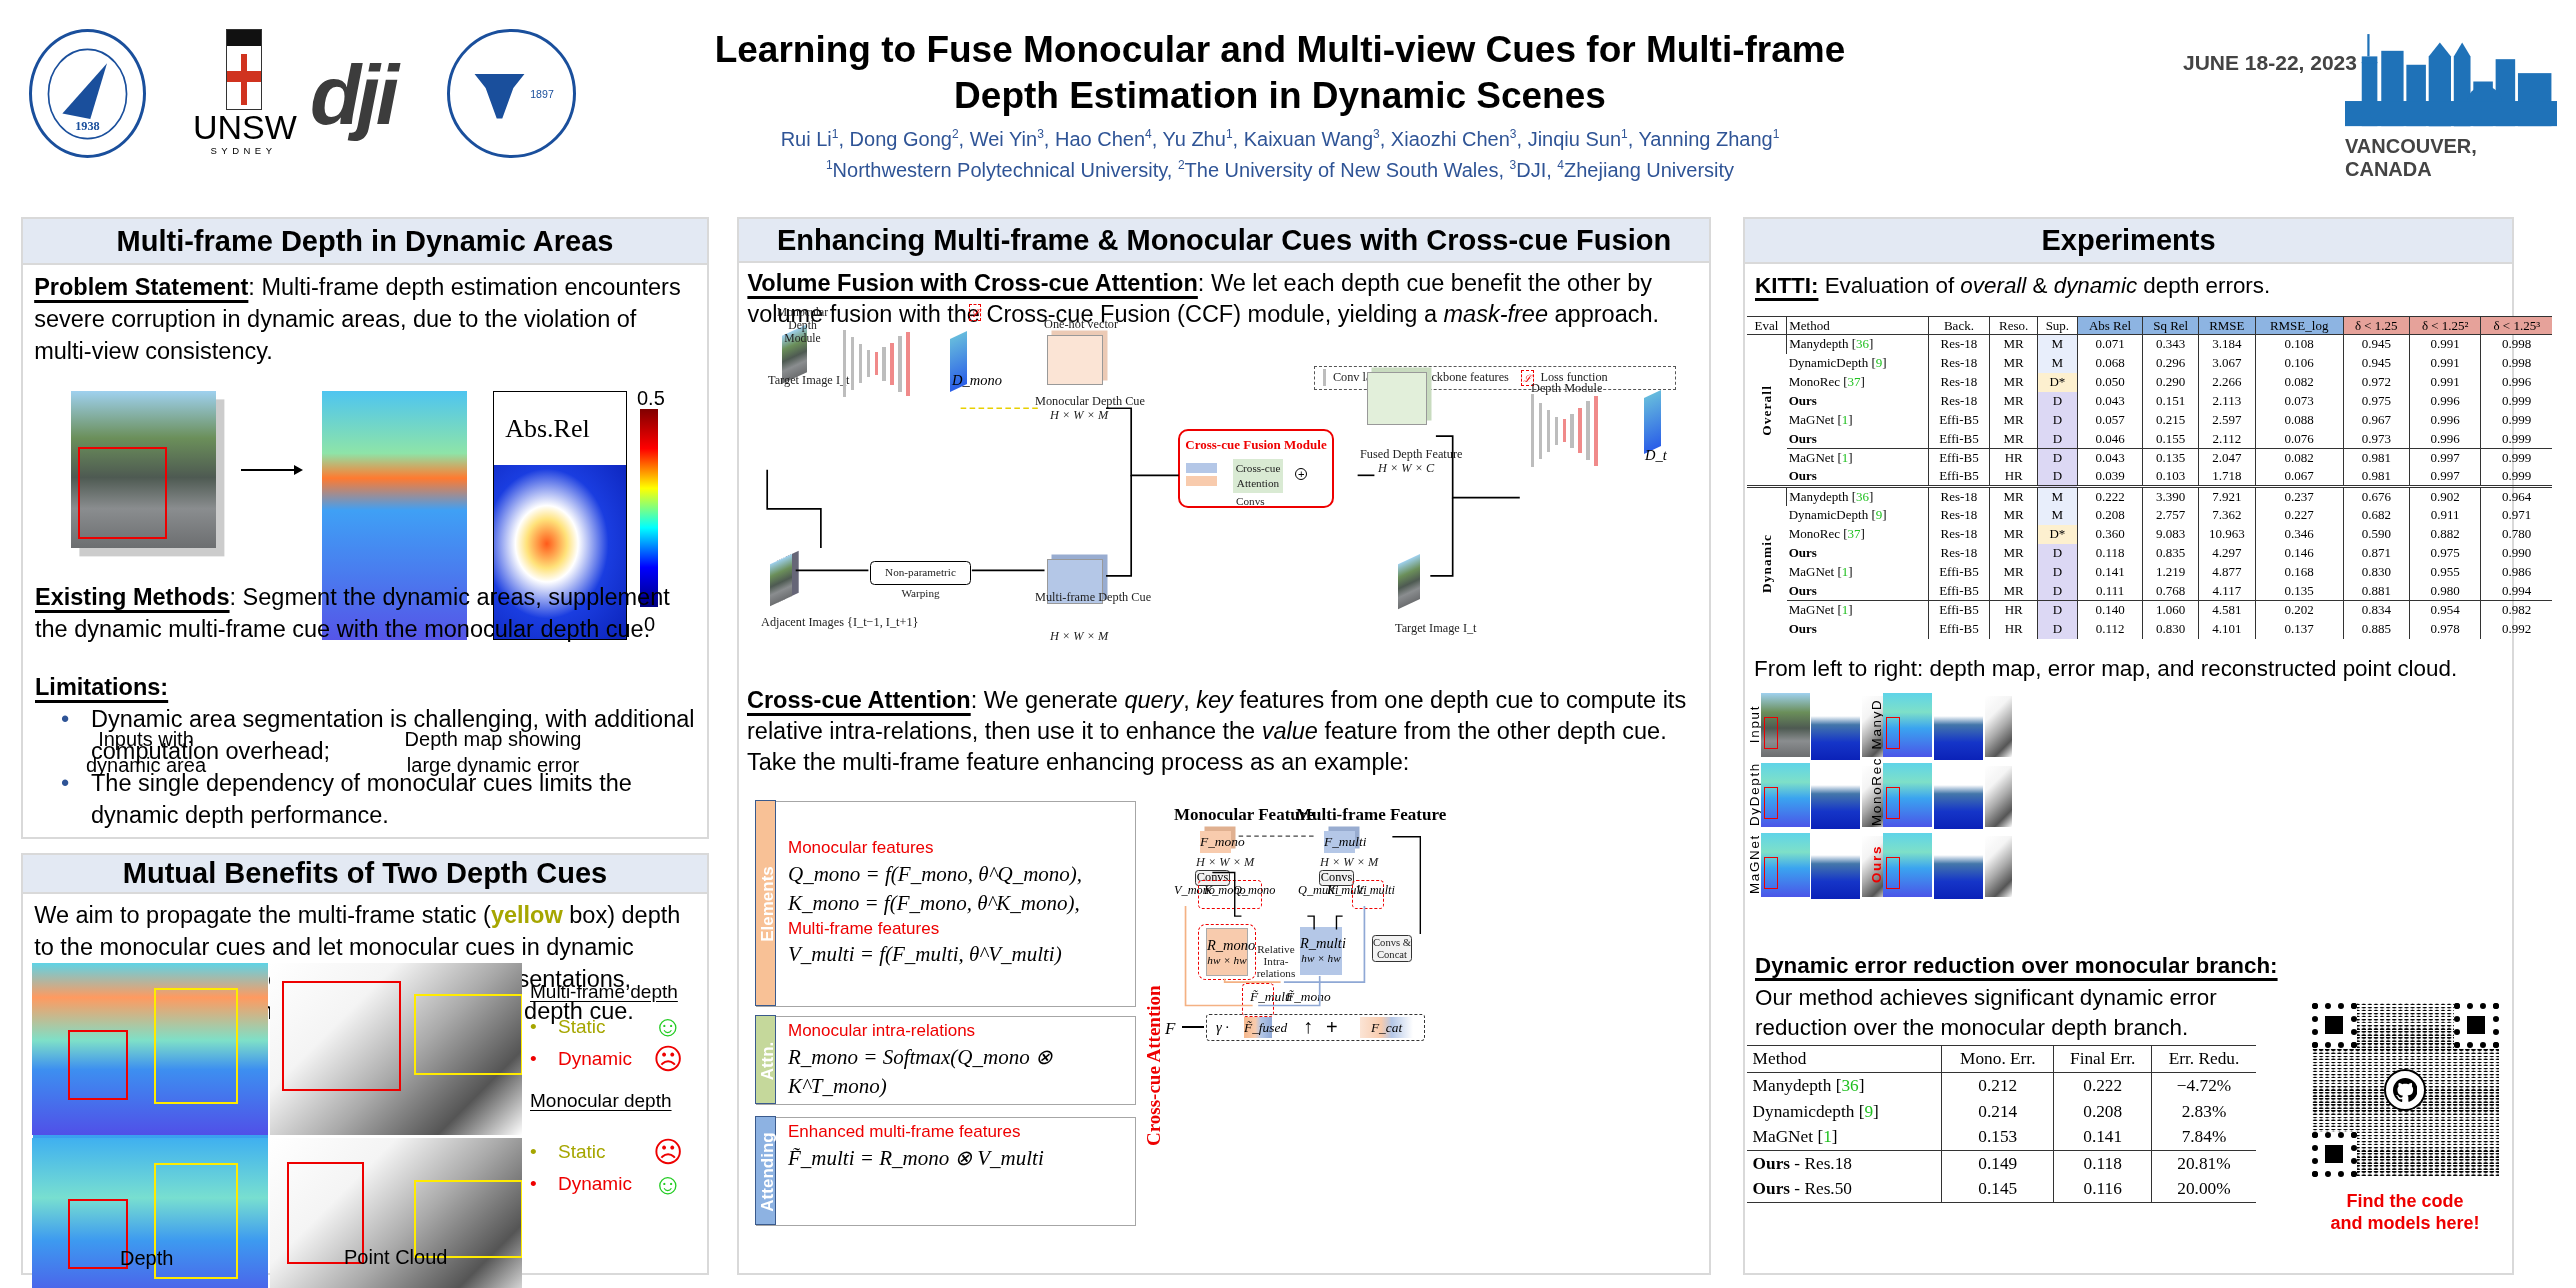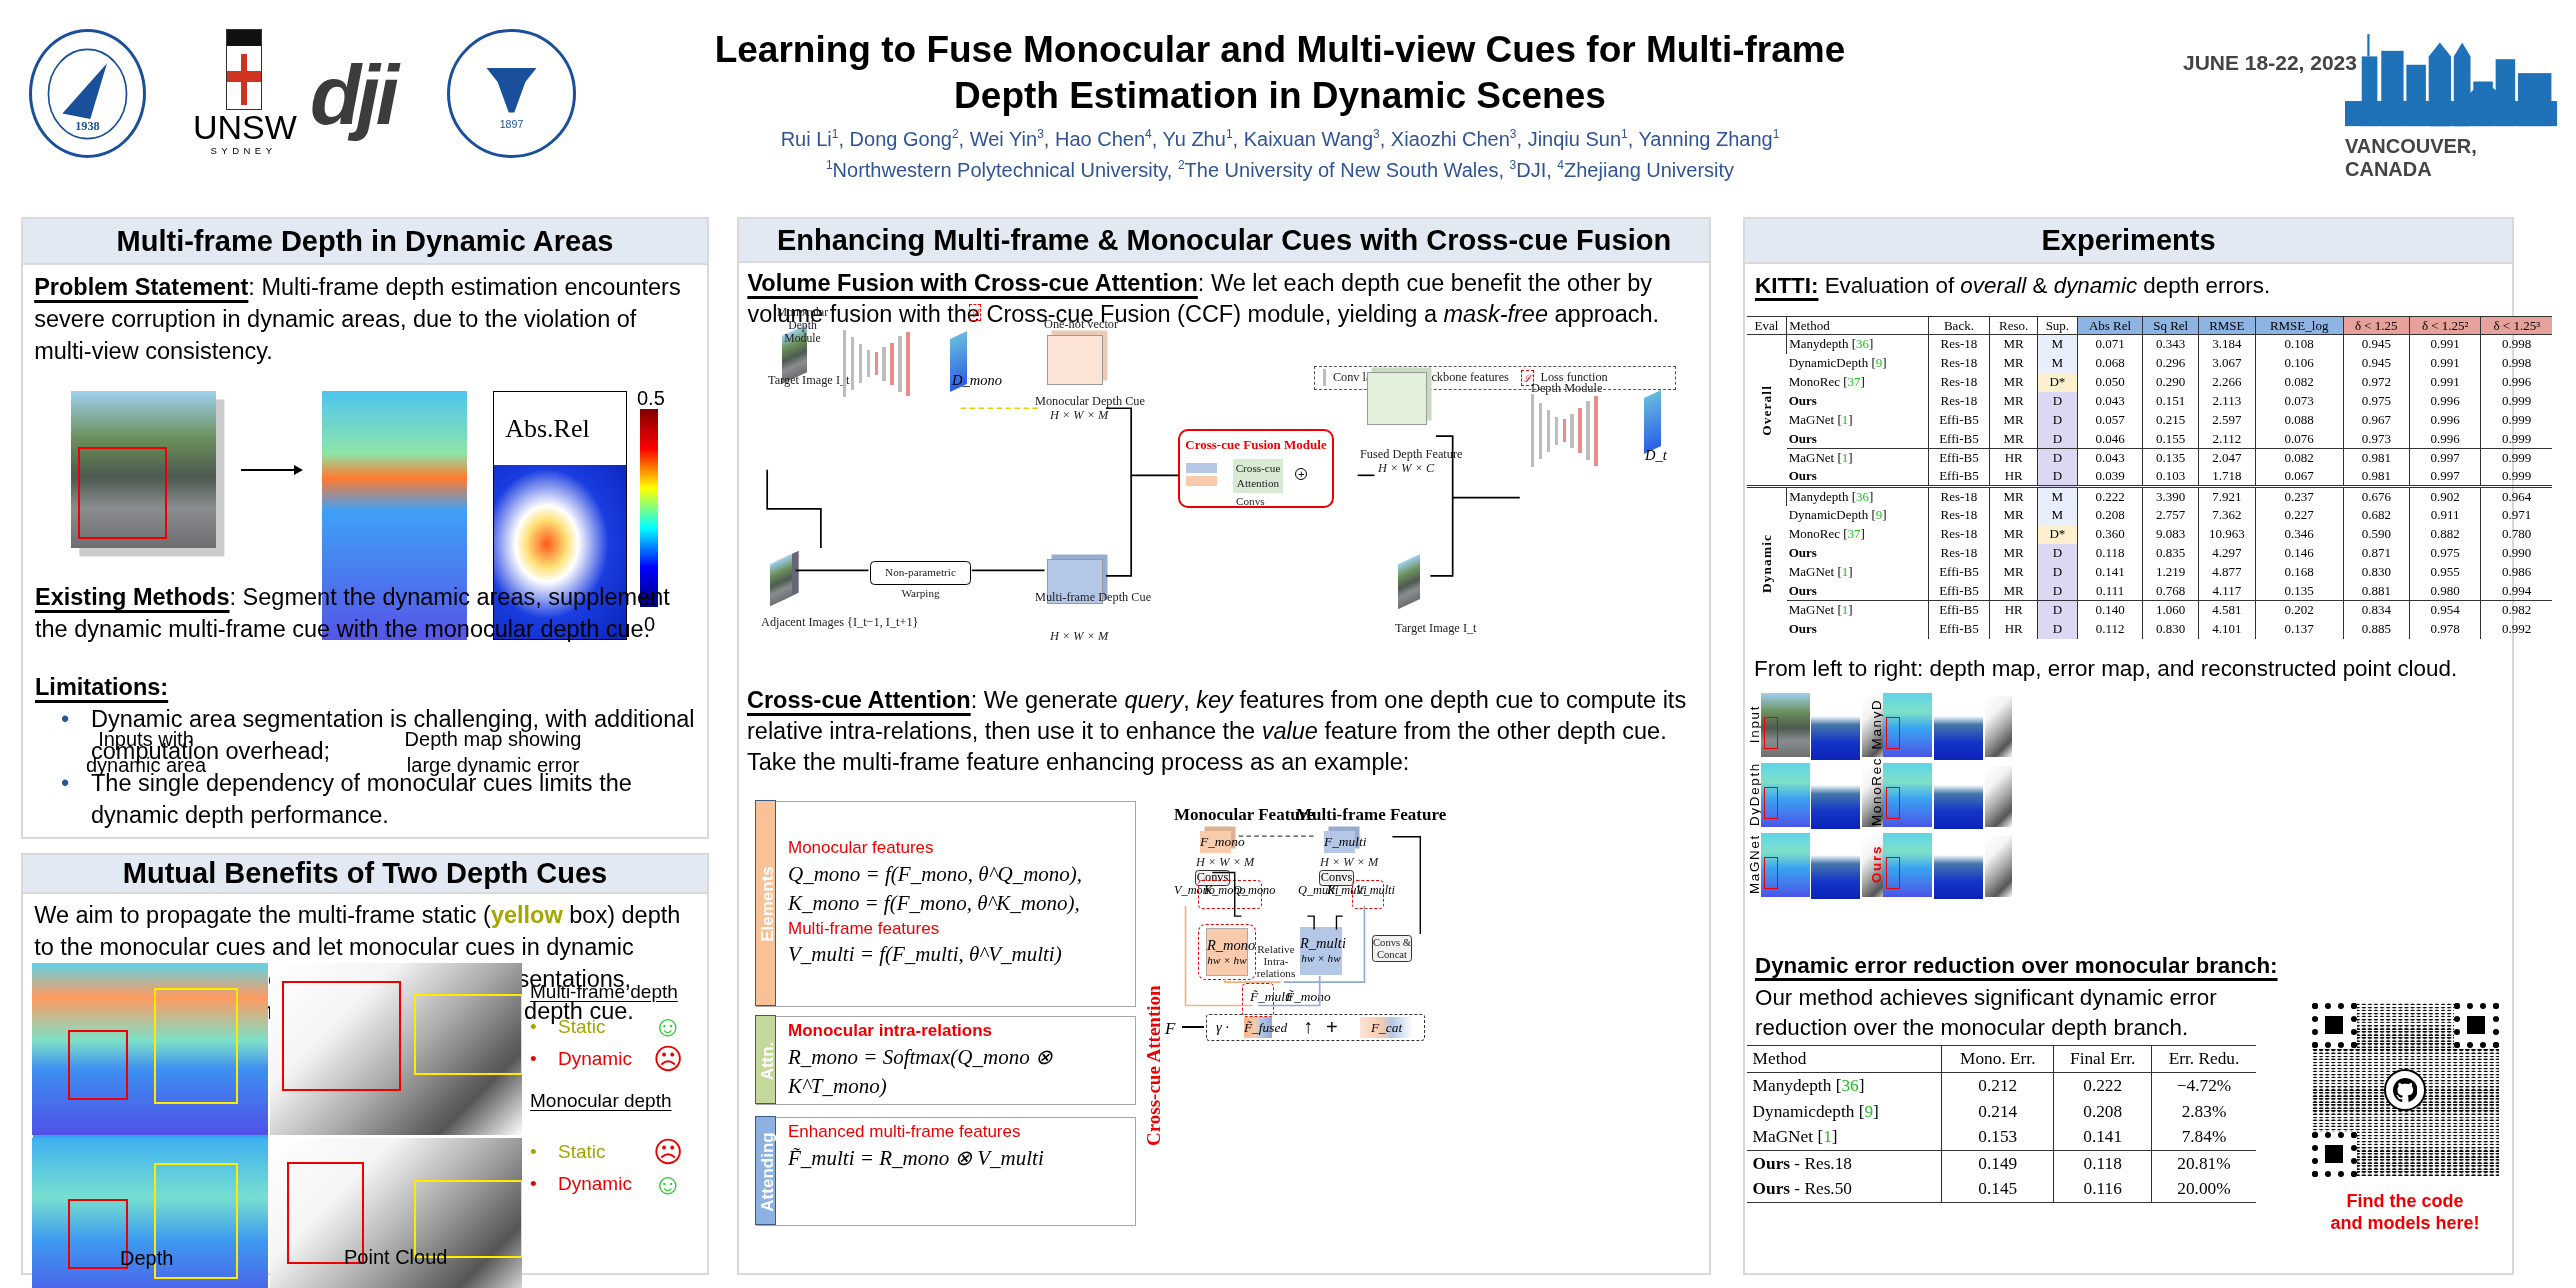--- a/index.html
+++ b/index.html
@@ -72,21 +72,21 @@
     <div style="margin:0 auto;width:36px;height:81px;background:linear-gradient(180deg,#111 0 20%,#fff 20% 100%);border:1.1px solid #333;position:relative">
       <div style="position:absolute;left:0;right:0;top:30%;height:65%;background:linear-gradient(90deg,#fff 0 40%,#d0331f 40% 60%,#fff 60%),#fff"></div>
       <div style="position:absolute;left:0;right:0;top:52%;height:14%;background:#d0331f"></div>
     </div>
     <div style="font-size:34px;line-height:35px;font-family:'Liberation Sans',sans-serif">UNSW</div>
     <div style="font-size:9.5px;letter-spacing:4.5px">SYDNEY</div>
   </div>
 
   <div class="abs" style="left:310px;top:59px;width:117px;height:73px;font-size:84px;line-height:73px;font-weight:bold;font-style:italic;color:#3c3c3c;letter-spacing:-4.5px">dji</div>
 
-  <div class="abs logo-circle" style="left:447px;top:29px;width:129px;height:129px;flex-direction:column;font-size:10.6px">
+  <div class="abs logo-circle" style="left:447px;top:29px;width:129px;height:129px;font-size:10.6px">
     <svg width="61" height="61" viewBox="0 0 110 110">
       <polygon points="10,20 100,20 80,45 60,100 50,100 30,45" fill="#1a4f9c"></polygon>
     </svg>
     <div style="font-weight:normal">1897</div>
   </div>
 
   <div id="title" class="abs">
     <div>Learning to Fuse Monocular and Multi-view Cues for Multi-frame</div>
     <div>Depth Estimation in Dynamic Scenes</div>
   </div>
@@ -310,21 +310,21 @@
         <div style="font-family: &quot;Liberation Serif&quot;, serif; font-style: italic; font-size: 21px; line-height: 29px;">K_mono = f(F_mono, θ^K_mono),</div>
         <div style="color: rgb(238, 0, 0); font-size: 17px; line-height: 22.4px;">Multi-frame features</div>
         <div style="font-family: &quot;Liberation Serif&quot;, serif; font-style: italic; font-size: 21px; line-height: 29px;">V_multi = f(F_multi, θ^V_multi)</div>
       </div>
     </div>
     <div style="position: absolute; left: 756px; top: 1016px; width: 380px; height: 89px; border: 1.7px solid rgb(166, 166, 166); background: rgb(255, 255, 255);">
       <div style="position: absolute; left: -1.7px; top: -1.7px; width: 21px; height: 89px; background: rgb(197, 216, 155); border: 1.7px solid rgb(58, 90, 140);">
         <div style="position: absolute; left: 2.2px; top: 45px; transform: translate(0px, -50%) rotate(-90deg); transform-origin: center center; color: rgb(255, 255, 255); font-weight: bold; font-size: 17px; white-space: nowrap; width: 17px; display: flex; justify-content: center;">Attn.</div>
       </div>
       <div style="position: absolute; left: 31px; top: 3.4px; right: 3.4px;">
-        <div style="color: rgb(238, 0, 0); font-size: 17px; line-height: 22.4px; font-weight: bold;">Monocular intra-relations</div>
+        <div style="color: rgb(238, 0, 0); font-size: 17px; line-height: 22.4px;">Monocular intra-relations</div>
         <div style="font-family: &quot;Liberation Serif&quot;, serif; font-style: italic; font-size: 21px; line-height: 29px;">R_mono = Softmax(Q_mono ⊗ K^T_mono)</div>
       </div>
     </div>
     <div style="position: absolute; left: 756px; top: 1117px; width: 380px; height: 109px; border: 1.7px solid rgb(166, 166, 166); background: rgb(255, 255, 255);">
       <div style="position: absolute; left: -1.7px; top: -1.7px; width: 21px; height: 109px; background: rgb(141, 178, 226); border: 1.7px solid rgb(58, 90, 140);">
         <div style="position: absolute; left: 2.2px; top: 55px; transform: translate(0px, -50%) rotate(-90deg); transform-origin: center center; color: rgb(255, 255, 255); font-weight: bold; font-size: 17px; white-space: nowrap; width: 17px; display: flex; justify-content: center;">Attending</div>
       </div>
       <div style="position: absolute; left: 31px; top: 3.4px; right: 3.4px;">
         <div style="color: rgb(238, 0, 0); font-size: 17px; line-height: 22.4px;">Enhanced multi-frame features</div>
         <div style="font-family: &quot;Liberation Serif&quot;, serif; font-style: italic; font-size: 21px; line-height: 29px;">F̃_multi = R_mono ⊗ V_multi</div>

